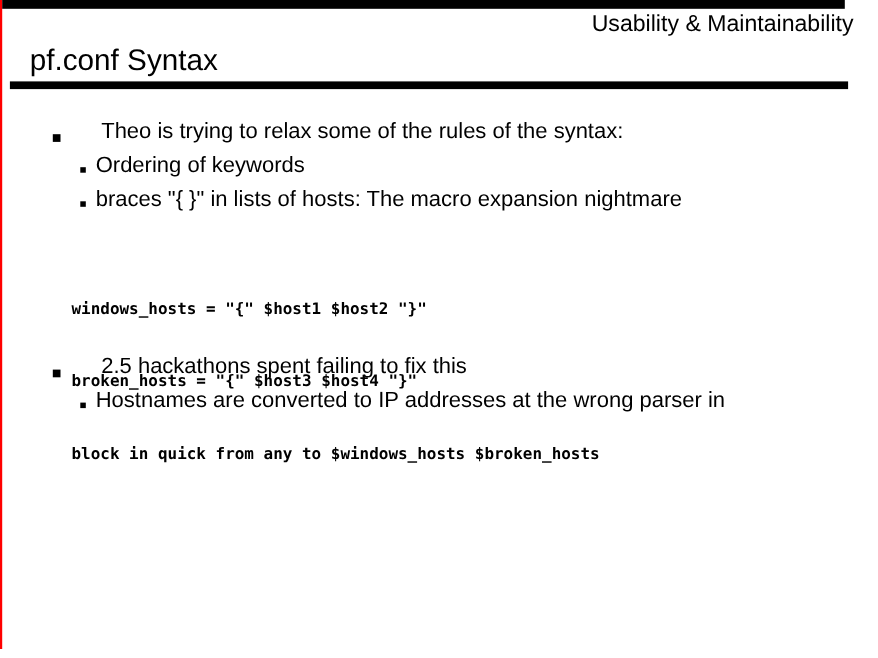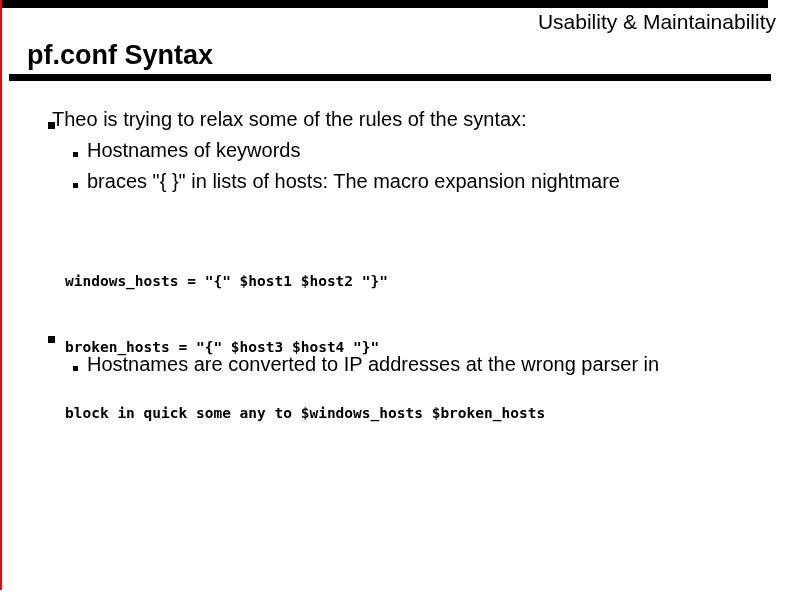--- a/index.html
+++ b/index.html
@@ -28,21 +28,21 @@
     position: absolute;
     top: 10px; right: 22px;
     font-size: 21px;
     font-weight: 500;
     white-space: nowrap;
   }
   .slide-title {
     position: absolute;
     left: 27px; top: 40px;
     font-size: 27px;
-    font-weight: 700;
+    font-weight: 400;
     white-space: nowrap;
   }
   .title-rule {
     position: absolute;
     left: 9px; top: 74px;
     width: 762px; height: 7px;
     background: #000;
   }
   .bullet-section {
     position: absolute;
@@ -51,21 +51,21 @@
   }
   .sec1 { top: 104px; }
   .sec2 { top: 318px; }
   .brow {
     position: relative;
     height: 31px;
     line-height: 31px;
     font-size: 20px;
     white-space: nowrap;
   }
-  .brow .txt1 { padding-left: 52px; }
+  .brow .txt1 { padding-left: 92px; }
   .brow .txt2 { padding-left: 87px; }
   .sq1 {
     position: absolute;
     left: 48px; top: 18px;
     width: 7px; height: 7px;
     background: #000;
   }
   .sq2 {
     position: absolute;
     left: 73px; top: 17px;
@@ -95,37 +95,38 @@
   <div class="slide-title">pf.conf Syntax</div>
   <div class="title-rule"></div>
 
   <div class="bullet-section sec1">
     <div class="brow">
       <span class="sq1"></span>
       <span class="txt1">Theo is trying to relax some of the rules of the syntax:</span>
     </div>
     <div class="brow">
       <span class="sq2"></span>
-      <span class="txt2">Hostnames of keywords</span>
+      <span class="txt2">Ordering of keywords</span>
     </div>
     <div class="brow">
       <span class="sq2"></span>
       <span class="txt2">braces "{ }" in lists of hosts: The macro expansion nightmare</span>
     </div>
   </div>
 
   <div class="codeblock">
     <div>windows_hosts = "{" $host1 $host2 "}"</div>
     <div>broken_hosts = "{" $host3 $host4 "}"</div>
-    <div>block in quick some any to $windows_hosts $broken_hosts</div>
+    <div>block in quick from any to $windows_hosts $broken_hosts</div>
   </div>
 
   <div class="bullet-section sec2">
     <div class="brow">
       <span class="sq1"></span>
+      <span class="txt1">2.5 hackathons spent failing to fix this</span>
     </div>
     <div class="brow">
       <span class="sq2"></span>
       <span class="txt2">Hostnames are converted to IP addresses at the wrong parser in</span>
     </div>
   </div>
 
 </div>
 
 </body></html>

